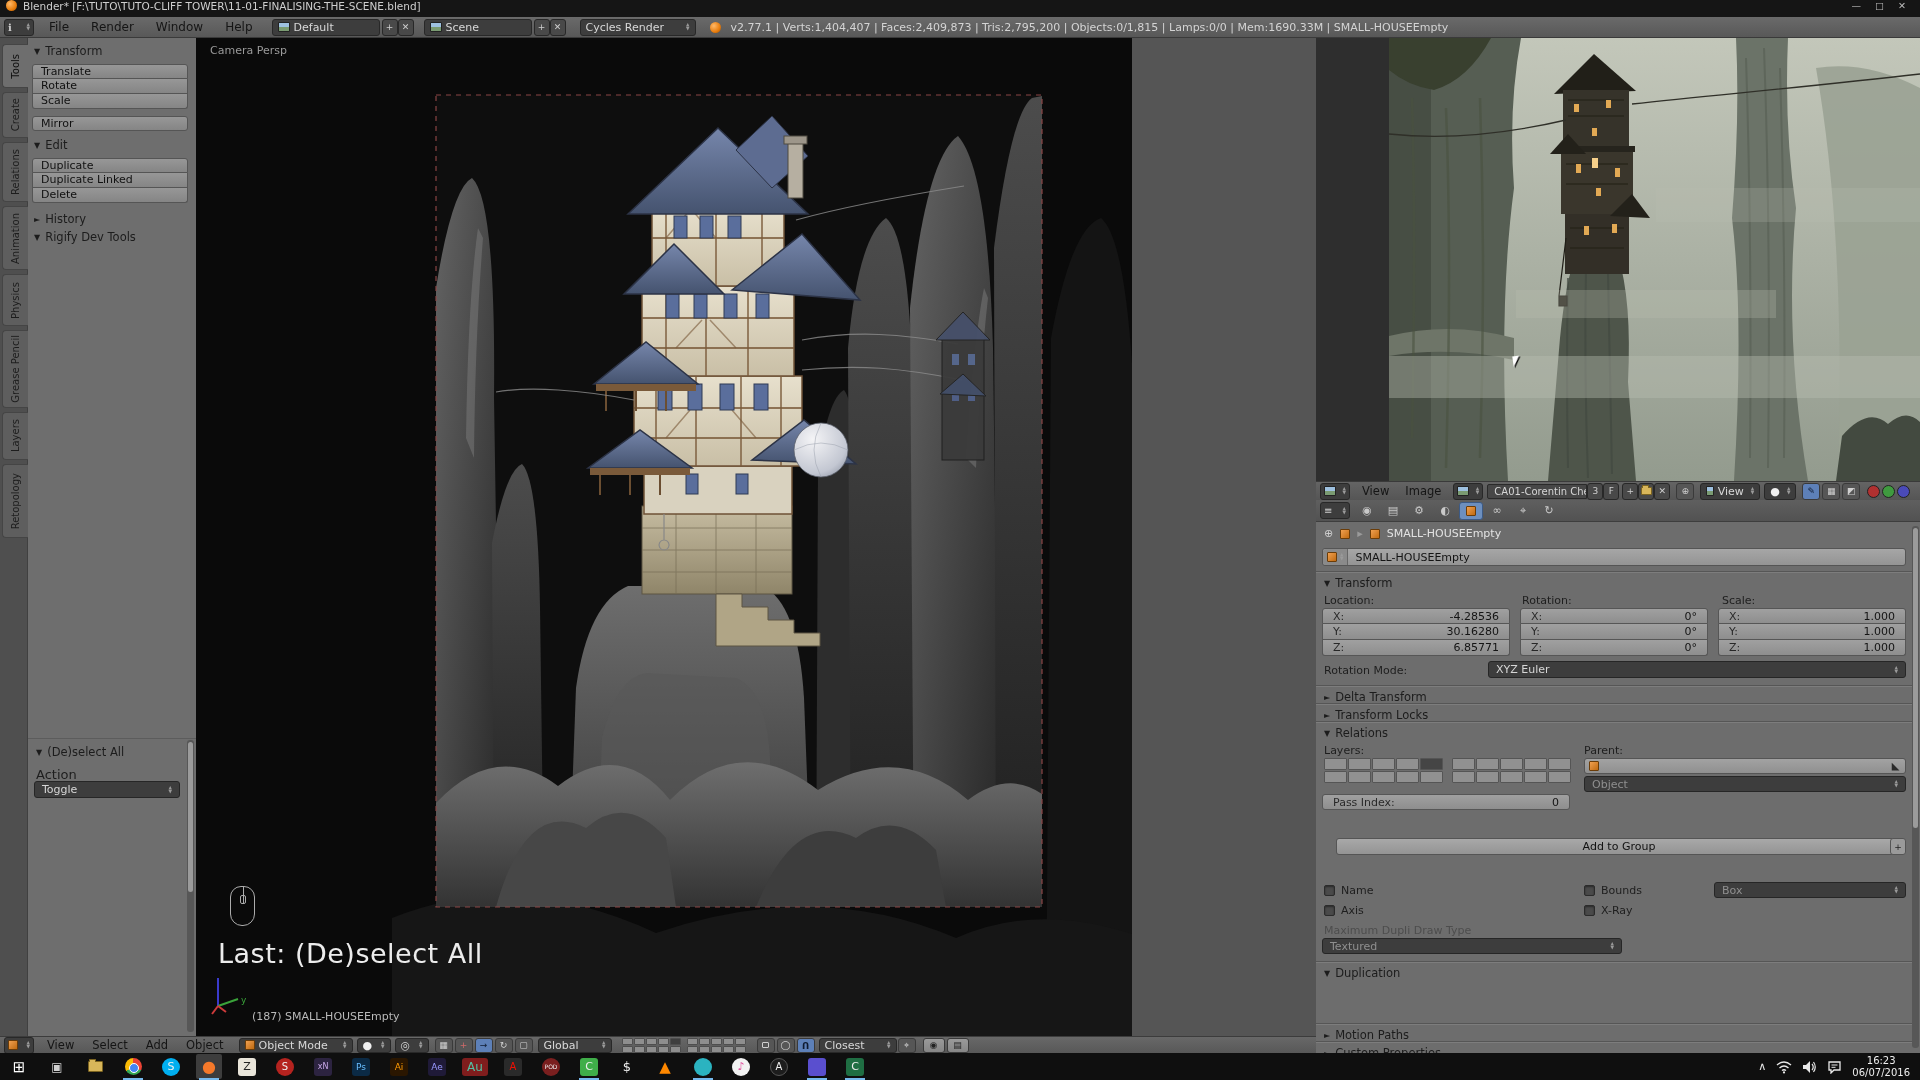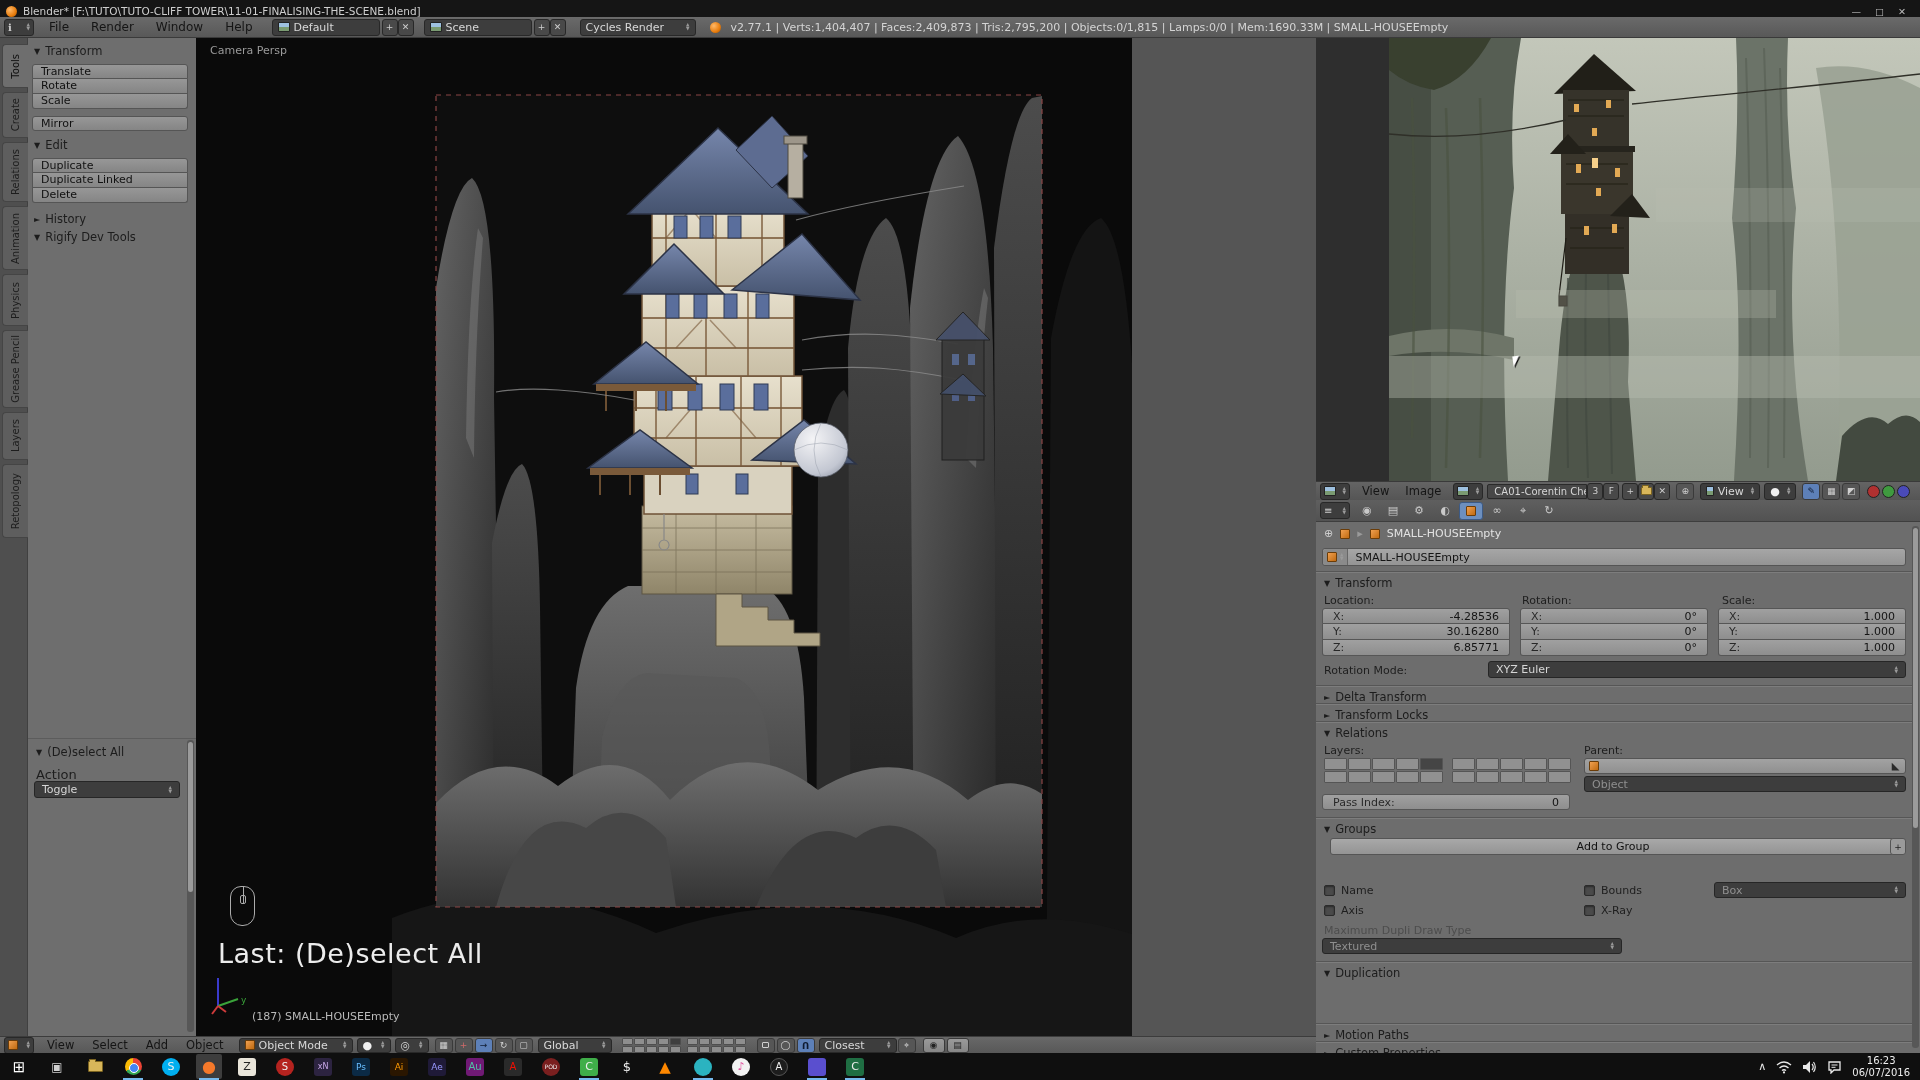--- a/index.html
+++ b/index.html
@@ -3,21 +3,21 @@
 <meta charset="utf-8">
 <style>
   *{box-sizing:border-box;margin:0;padding:0}
   html,body{background:#000}
   #screen{position:relative;width:1920px;height:1080px;overflow:hidden;
     font-family:"DejaVu Sans",sans-serif;font-size:12px;color:#1a1a1a;background:#555}
   .abs{position:absolute}
 
   
   .titlebar{position:absolute;left:0;top:0;width:1920px;height:17px;background:#151515;
-    color:#cfcfcf;font-size:10.5px;display:flex;align-items:flex-end;padding:0 6px;gap:6px}
+    color:#cfcfcf;font-size:10.5px;display:flex;align-items:flex-start;padding:0 6px;gap:6px}
   .blogo{width:11px;height:11px;border-radius:50%;background:radial-gradient(circle at 35% 35%,#ffb969,#e87d0d 60%,#9e4f00);flex:0 0 auto}
   .wincontrols{margin-left:auto;display:flex;gap:14px;padding-right:8px;color:#bbb;font-size:9.5px}
   .wincontrols span{cursor:default}
 
   
   .topbar{position:absolute;left:0;top:17px;width:1920px;height:21px;background:linear-gradient(#6a6a6a,#585858);
     border-bottom:1px solid #3a3a3a;display:flex;align-items:center;font-size:12px}
   .mitem{padding:0 11px;color:#151515;line-height:21px}
   .ebtn{height:17px;min-width:30px;margin:0 4px;background:#3d3d3d;border:1px solid #282828;border-radius:3px;
     display:flex;align-items:center;justify-content:center;gap:2px;color:#cfcfcf;font-size:10px;padding:0 3px}
@@ -690,24 +690,21 @@
     </div>
     <span class="ddk grayed abs" style="left:268px;top:276px;width:322px;height:16px">
       <span>Object</span>
         <span class="ud"></span>
     </span>
     <div class="slider sl-a abs" style="left:6px;top:294px;width:248px">
       <span class="lab">Pass Index:</span>
         <span class="val">0</span>
     </div>
 
-    <div class="sect" style="top:318px">
-      <span class="ph">Groups</span>
-    </div>
-    <div class="lightbtn abs" style="left:14px;top:338px;width:566px;height:17px">Add to Group</div>
+    <div class="lightbtn abs" style="left:20px;top:338px;width:566px;height:17px">Add to Group</div>
     <span class="sqbtn abs" style="left:574px;top:338px;background:#9a9a9a;color:#222;border-color:#555">+</span>
 
     <div class="abs" style="left:8px;top:384px">
       <span class="chk"></span><span class="collab" style="position:static">Name</span>
     </div>
     <div class="abs" style="left:268px;top:384px">
       <span class="chk"></span><span class="collab" style="position:static">Bounds</span>
     </div>
     <span class="ddk grayed abs" style="left:398px;top:382px;width:192px;height:16px">
       <span>Box</span>
@@ -765,21 +762,21 @@
     <span class="tb-ico">
         <span class="badge" style="background:#0b2a45;color:#69beff;width:18px;height:18px;font-size:9px">Ps</span>
       </span>
     <span class="tb-ico">
         <span class="badge" style="background:#2a1600;color:#ff9a00;width:18px;height:18px;font-size:9px">Ai</span>
       </span>
     <span class="tb-ico">
         <span class="badge" style="background:#1f1a38;color:#9999ff;width:18px;height:18px;font-size:9px">Ae</span>
       </span>
     <span class="tb-ico">
-        <span class="badge" style="background:#701a75;color:#52c1a3;width:18px;height:18px;font-size:10px">Au</span>
+        <span class="badge" style="background:#7f1d1d;color:#52c1a3;width:26px;height:18px;font-size:12px">Au</span>
       </span>
     <span class="tb-ico">
         <span class="badge" style="background:#2a2a2a;color:#f40f02;width:18px;height:18px;font-size:10px">A</span>
       </span>
     <span class="tb-ico">
         <span class="badge b-circle" style="background:#7a1f1f;width:18px;height:18px;font-size:6px">POD</span>
       </span>
     <span class="tb-ico running">
         <span class="badge" style="background:#3fae49;width:18px;height:18px;font-size:11px">C</span>
       </span>

